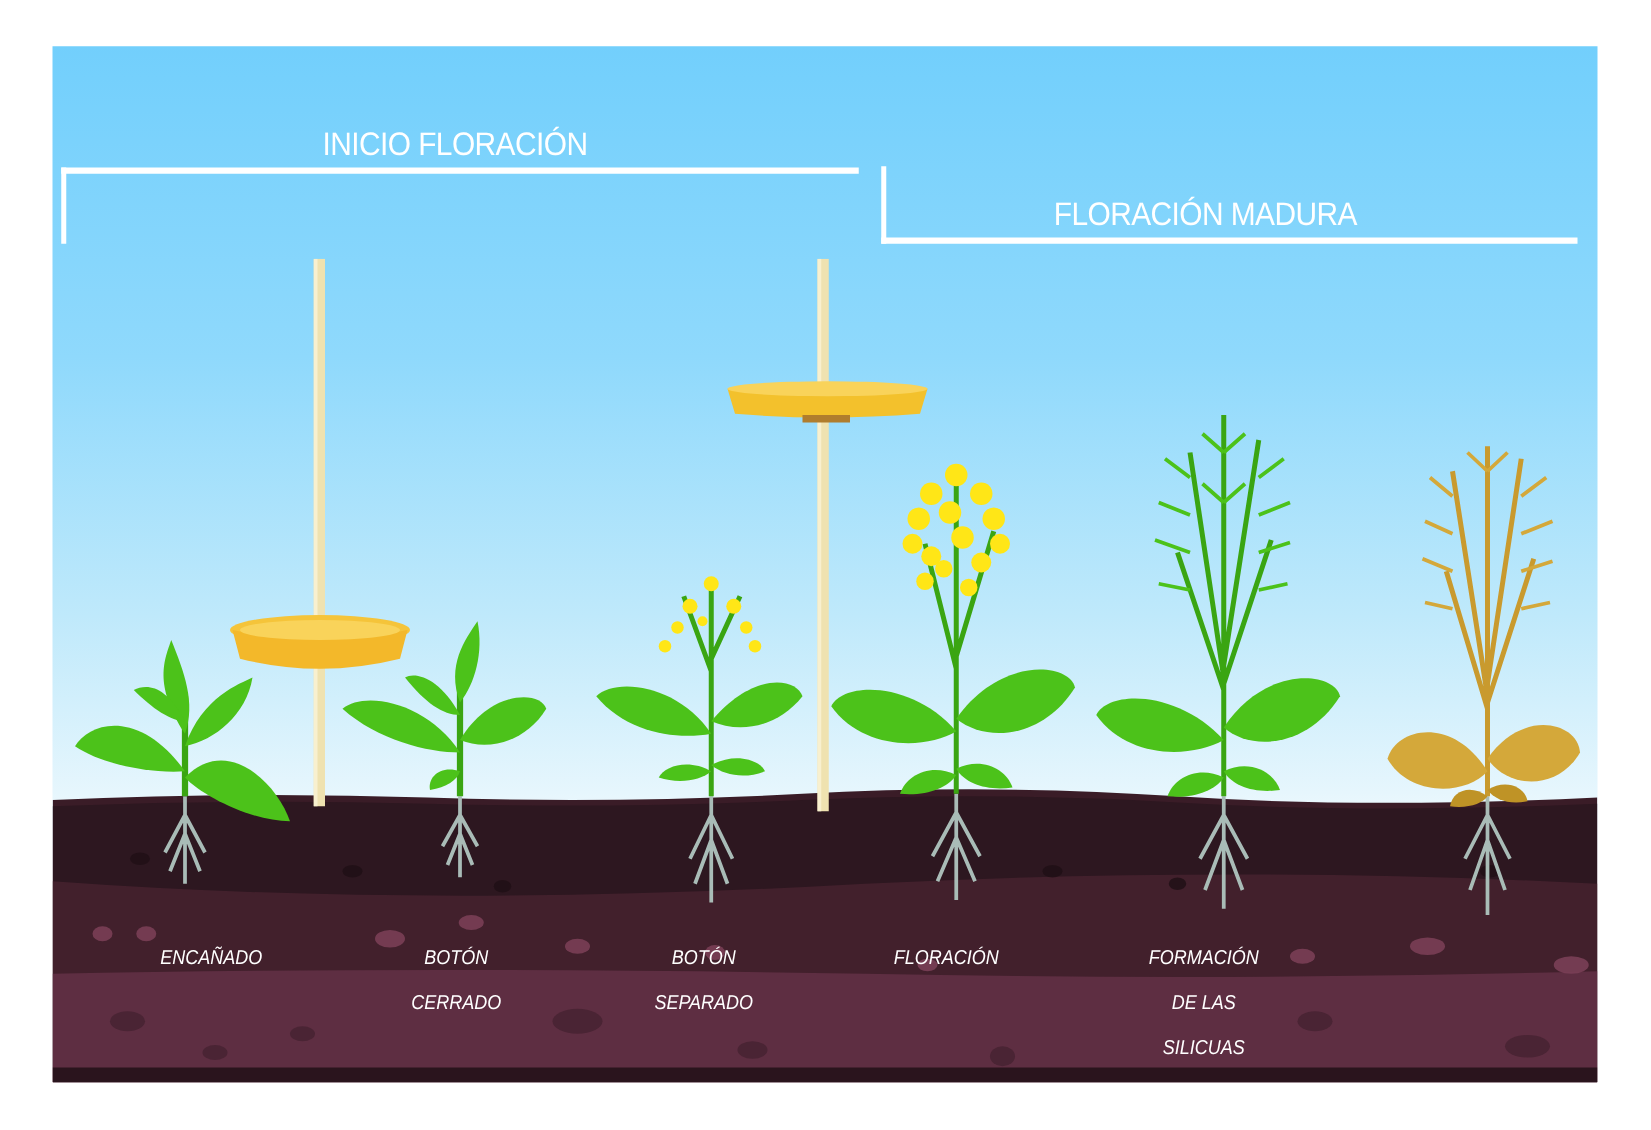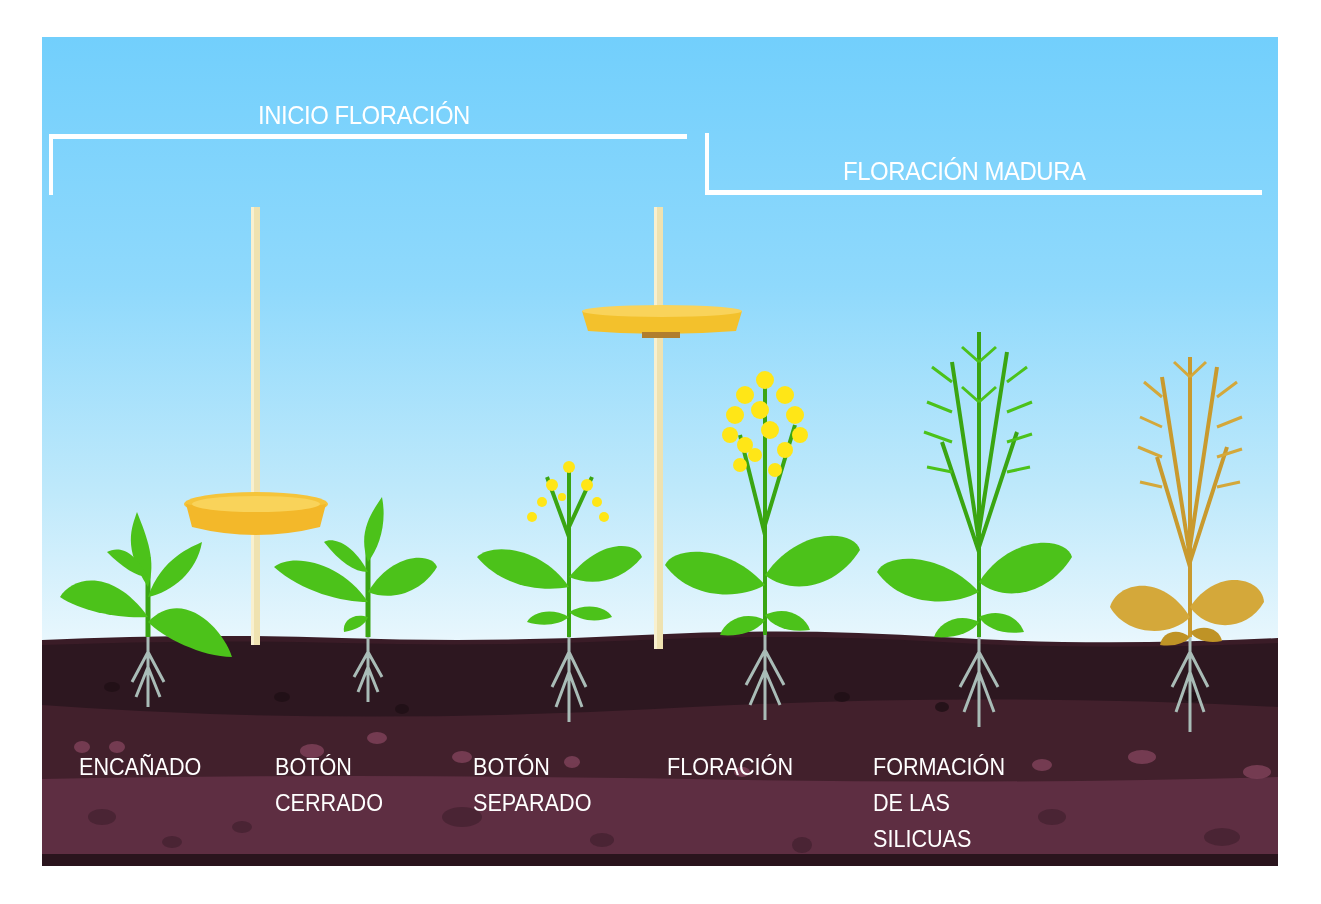--- a/index.html
+++ b/index.html
@@ -2,21 +2,21 @@
 <html><head>
 <meta charset="utf-8">
 <style>
   html,body{margin:0;padding:0;background:#ffffff;}
   body{width:1321px;height:904px;position:relative;overflow:hidden;font-family:"Liberation Sans",sans-serif;}
   #panel{position:absolute;left:42px;top:37px;width:1236px;height:829px;overflow:hidden;
     background:linear-gradient(180deg,#72cffc 0%,#8fd9fc 30%,#bfe9fb 55%,#e6f6fd 72%,#ffffff 80%);}
   #soil-svg{position:absolute;left:0;top:0;}
   .bracket{position:absolute;border-color:#ffffff;border-style:solid;border-width:0;}
   .phase-label{position:absolute;color:#ffffff;font-size:26px;letter-spacing:-0.5px;white-space:nowrap;font-family:"Liberation Sans",sans-serif;transform:scaleX(0.92);transform-origin:left center;}
-  .stage-label{position:absolute;color:#ffffff;font-size:24px;line-height:36px;width:200px;font-family:"Liberation Sans",sans-serif;}
+  .stage-label{position:absolute;color:#ffffff;font-size:16px;line-height:36px;text-align:center;width:200px;font-family:"Liberation Sans",sans-serif;font-style:italic;}
   .stage-label span{display:block;transform:scaleX(0.9);}
   .plant{position:absolute;}
 </style>
 </head>
 <body>
 
 <div id="panel">
 
   <svg id="soil-svg" width="1236" height="829" viewBox="0 0 1236 829">
     <path d="M0 603 Q150 596 300 601 T600 598 T900 600 T1236 601 L1236 829 L0 829 Z" fill="#3a1c27"></path>

